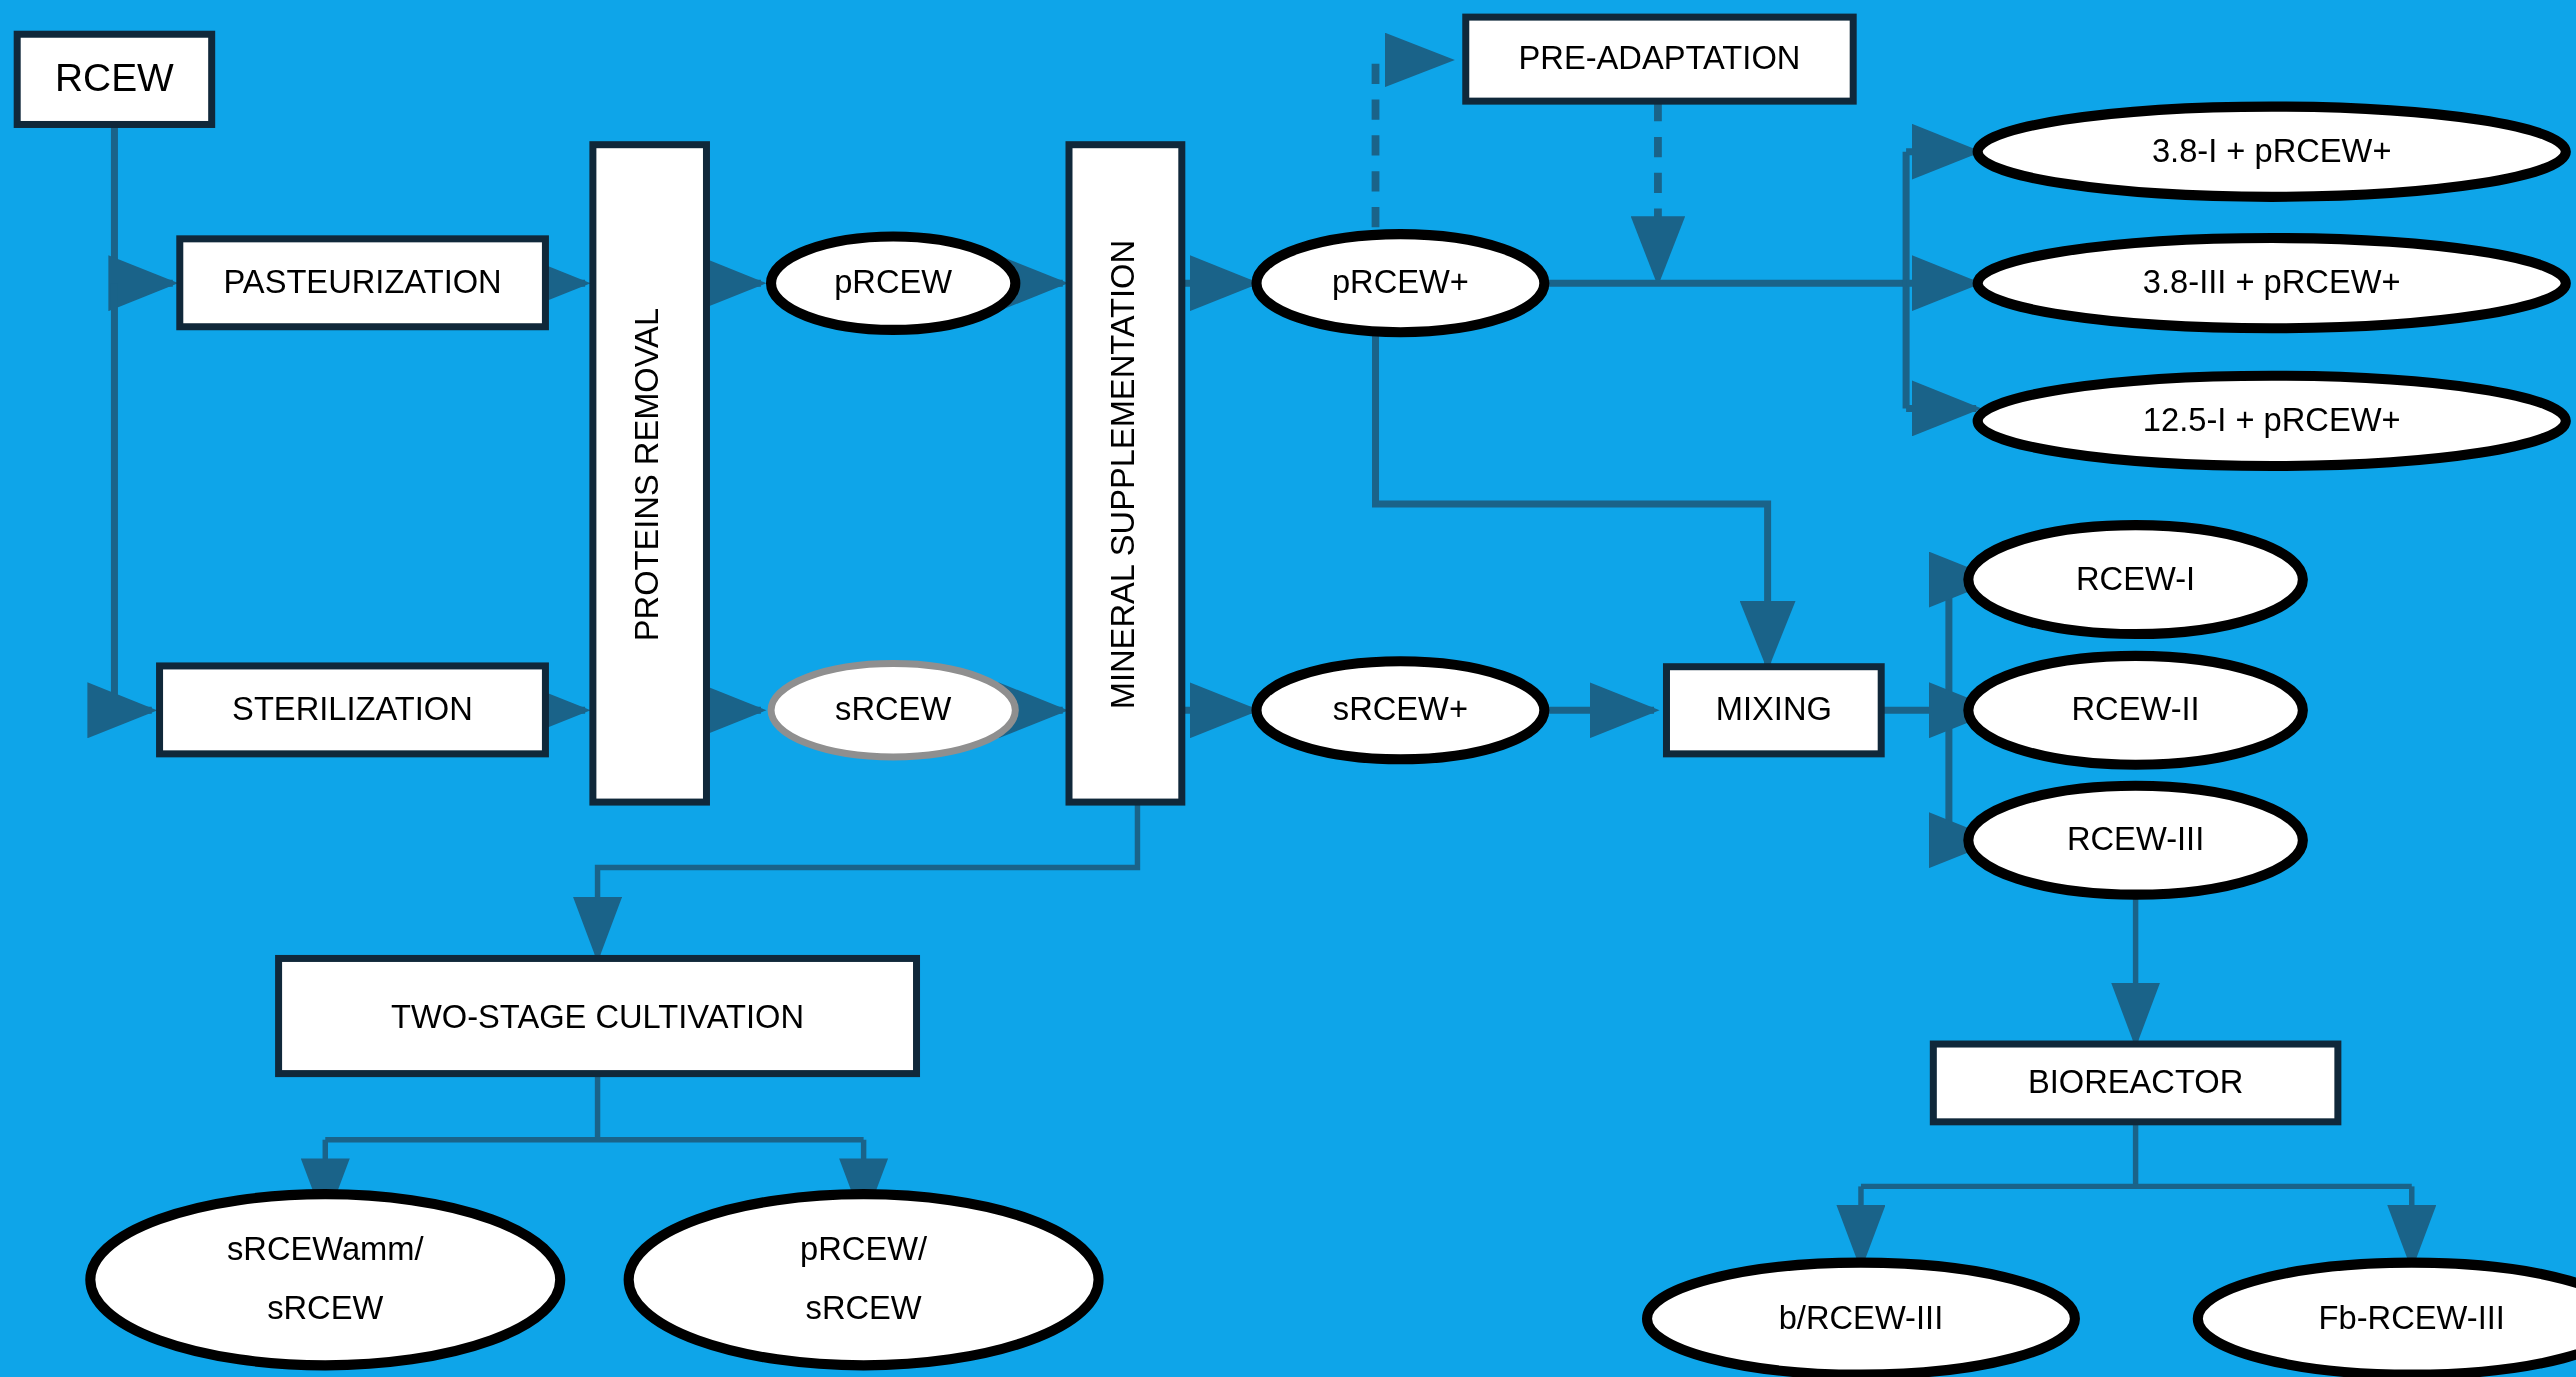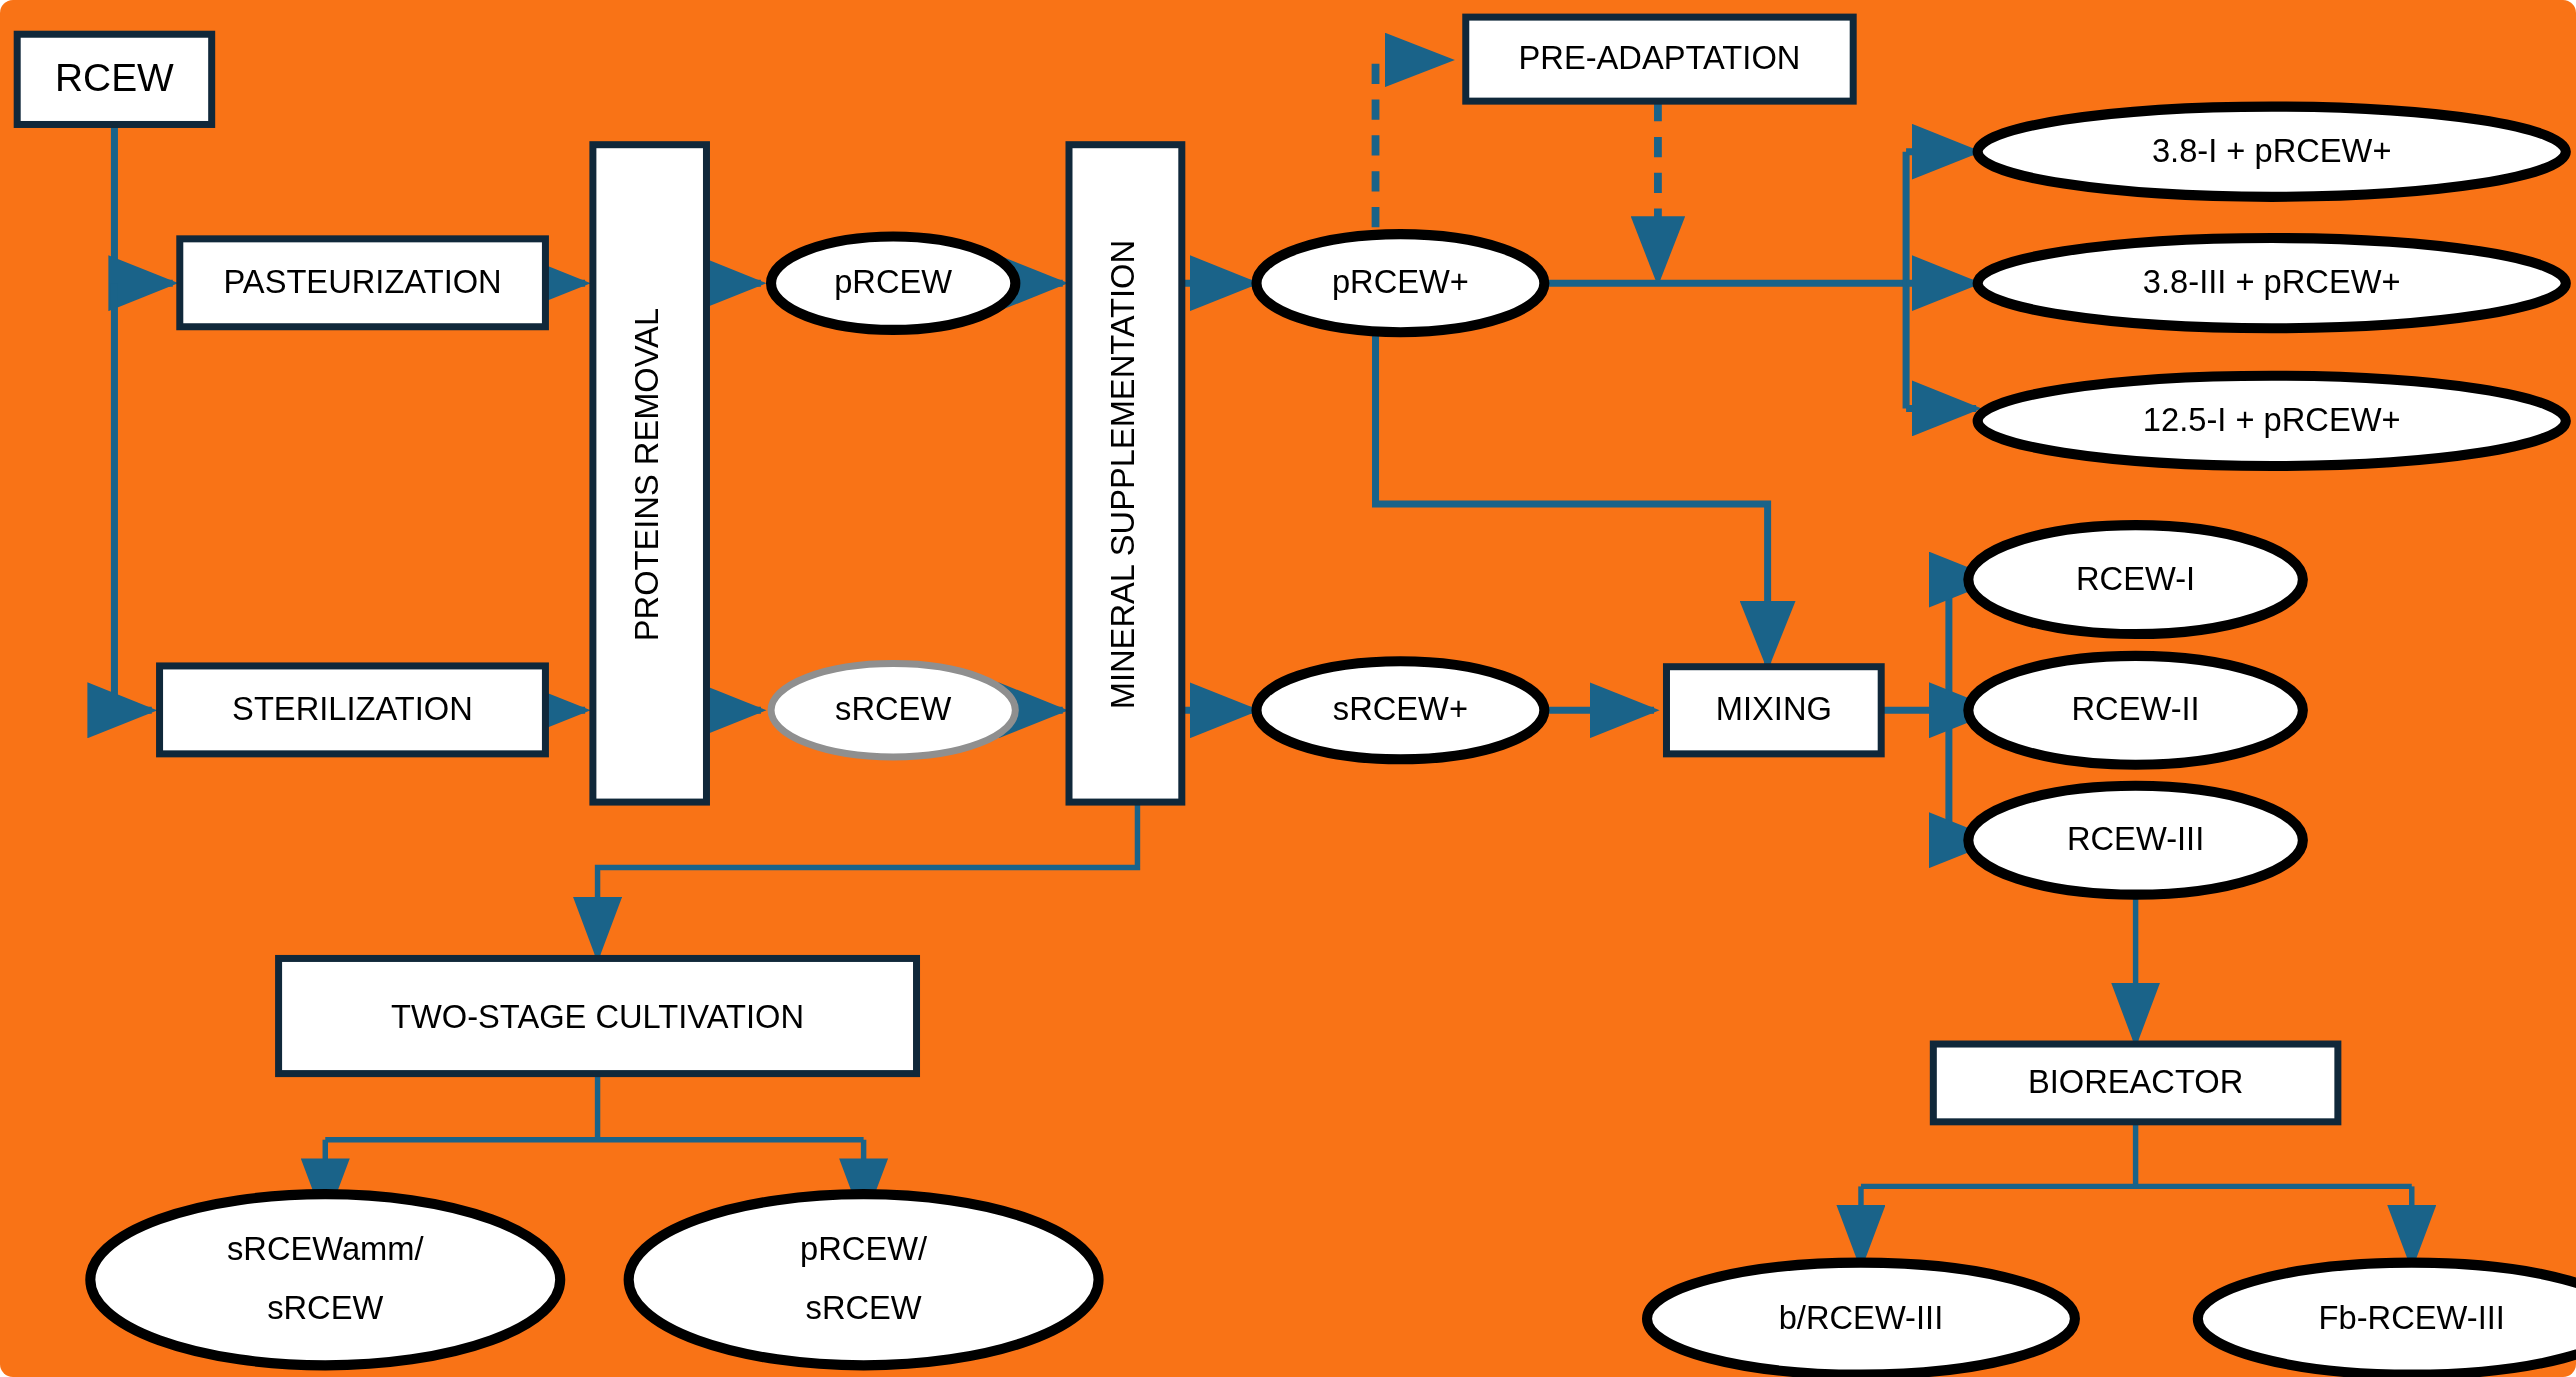--- a/index.html
+++ b/index.html
@@ -1,17 +1,17 @@
 <!DOCTYPE html>
 <html style="font-size:12.4px"><head>
 <meta charset="utf-8">
 <style>
   html,body{margin:0;padding:0;background:#ffffff;}
   body{font-family:"Liberation Sans", sans-serif;}
-  #stage{position:relative;width:2576px;height:1377px;background:#f97316;overflow:hidden;border-radius:13px;}
+  #stage{position:relative;width:2576px;height:1377px;background:#0ea5e9;overflow:hidden;}
   svg#flow{position:absolute;left:0;top:0;width:2576px;height:1377px;}
   .nodebox{fill:#ffffff;stroke:#10283a;stroke-width:9;}
   .nodeell{fill:#ffffff;stroke:#000000;stroke-width:13;}
   .nodeell-gray{fill:#ffffff;stroke:#8f8f8f;stroke-width:9;}
   .conn{stroke:#1a6389;stroke-width:9;fill:none;}
   .conn-thin{stroke:#1a6389;stroke-width:7;fill:none;}
   .conn-dash{stroke:#1a6389;stroke-width:10;fill:none;stroke-dasharray:26 20;}
   .lbl{font-family:"Liberation Sans", sans-serif;fill:#000000;font-size:42px;
        text-anchor:middle;dominant-baseline:middle;}
   .lbl-big{font-size:50px;}

